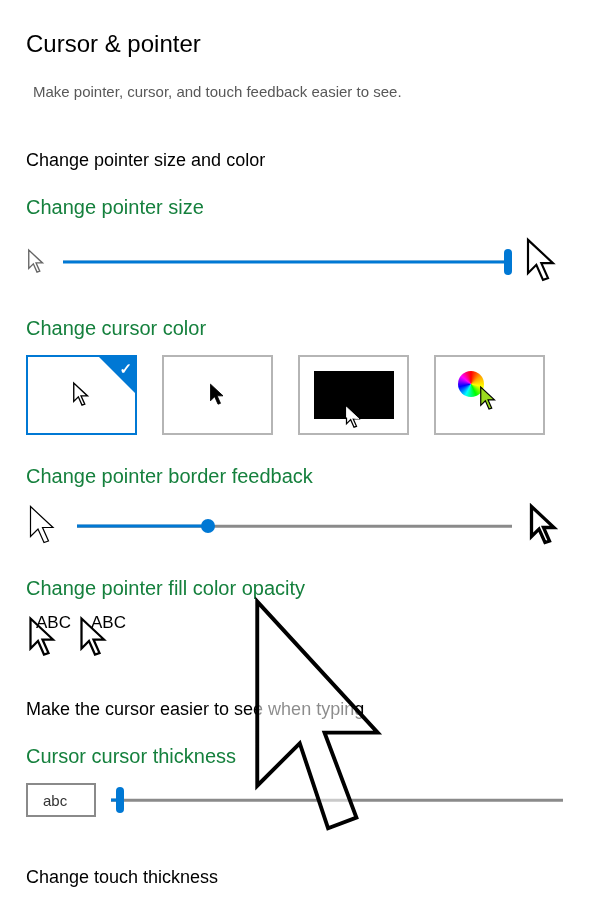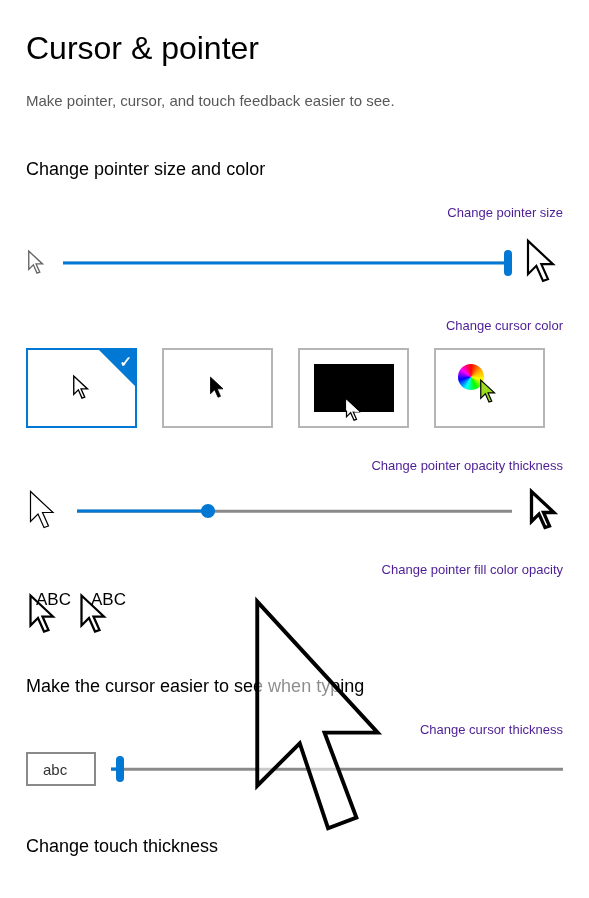--- a/index.html
+++ b/index.html
@@ -1,20 +1,20 @@
 <!DOCTYPE html>
 <html><head>
 <meta charset="utf-8">
 <style>
   * { box-sizing: border-box; margin: 0; padding: 0; font-family: "Segoe UI", Arial, sans-serif; }
   body { width: 589px; height: 898px; background: #fff; padding: 30px 26px 0 26px; color: #000; overflow: hidden; position: relative; }
-  h1 { font-weight: 400; font-size: 32px; margin-bottom: 25px; }
-  .subtitle { color: #585858; font-size: 15px; margin-bottom: 50px; }
+  h1 { font-weight: 400; font-size: 24px; margin-bottom: 25px; }
+  .subtitle { color: #585858; font-size: 15px; margin-bottom: 50px; margin-left: 7px; }
   h2 { font-weight: 400; font-size: 18px; margin-bottom: 25px; }
-  .label { font-size: 13px; margin-bottom: 15px; color: #4c1d95; text-align: right; }
+  .label { font-size: 20px; margin-bottom: 15px; color: #15803d; }
 
   
   .slider-row { display: flex; align-items: center; gap: 15px; margin-bottom: 28px; }
   .slider-row .icon-left, .slider-row .icon-right { flex: 0 0 auto; display:flex; align-items:center; justify-content:center; }
   .track { position: relative; height: 30px; display:flex; align-items:center; }
   .track .rail { position:absolute; height:2.5px; background:#8a8a8a; left:0; right:0; top:50%; transform:translateY(-50%); }
   .track .fill { position:absolute; height:3px; background:#0078d4; left:0; top:50%; transform:translateY(-50%); }
   .thumb-bar { position:absolute; width:8px; height:26px; background:#0078d4; border-radius:4px; top:50%; transform:translate(-50%,-50%); cursor:pointer; }
   .thumb-ball { position:absolute; width:14px; height:14px; background:#0078d4; border-radius:50%; top:50%; transform:translate(-50%,-50%); cursor:pointer; }
   .thumb-gray { position:absolute; width:10px; height:26px; background:#b0b0b0; border-radius:5px; top:50%; transform:translate(-50%,-50%); cursor:pointer; }
@@ -95,21 +95,21 @@
     </div>
   </div>
   <div class="tile" style="position:relative;">
     <div class="color-wheel"></div>
     <svg class="cur-svg" width="22" height="28" viewBox="0 0 24 30" style="position:absolute; left:42px; top:28px;">
         <path d="M3 2 L3 22 L8 17 L12 26 L15 25 L11 16 L18 16 Z" fill="#9bdb1f" stroke="#000" stroke-width="1.3"></path>
       </svg>
   </div>
 </div>
 
-<p class="label">Change pointer opacity thickness</p>
+<p class="label">Change pointer border feedback</p>
 <div class="slider-row">
   <span class="icon-left">
     <svg class="cur-svg" width="36" height="46" viewBox="0 0 24 30">
         <path d="M3 2 L3 22 L8 17 L12 26 L15 25 L11 16 L18 16 Z" fill="#fff" stroke="#000" stroke-width="0.8"></path>
       </svg>
   </span>
   <div class="track" style="flex:1;">
     <div class="rail"></div>
     <div class="fill" style="width:30%;"></div>
     <div class="thumb-ball" style="left:30%;"></div>
@@ -132,21 +132,21 @@
   <span class="icon-right abc-wrap">
     <span class="abc-label" style="position:absolute; left:14px; top:-2px;">ABC</span>
     <svg class="cur-svg" width="36" height="46" viewBox="0 0 24 30">
         <path d="M3 2 L3 22 L8 17 L12 26 L15 25 L11 16 L18 16 Z" fill="#fff" stroke="#000" stroke-width="1.5"></path>
       </svg>
   </span>
 </div>
 
 <h2>Make the cursor easier to see when typing</h2>
 
-<p class="label">Change cursor thickness</p>
+<p class="label">Cursor cursor thickness</p>
 <div class="slider-row" style="margin-bottom:50px;">
   <div class="abc-box">
     <span class="caret"></span>
       <span>abc</span>
   </div>
   <div class="track" style="flex:1;">
     <div class="rail"></div>
     <div class="fill" style="width:2%;"></div>
     <div class="thumb-bar" style="left:2%;"></div>
   </div>

